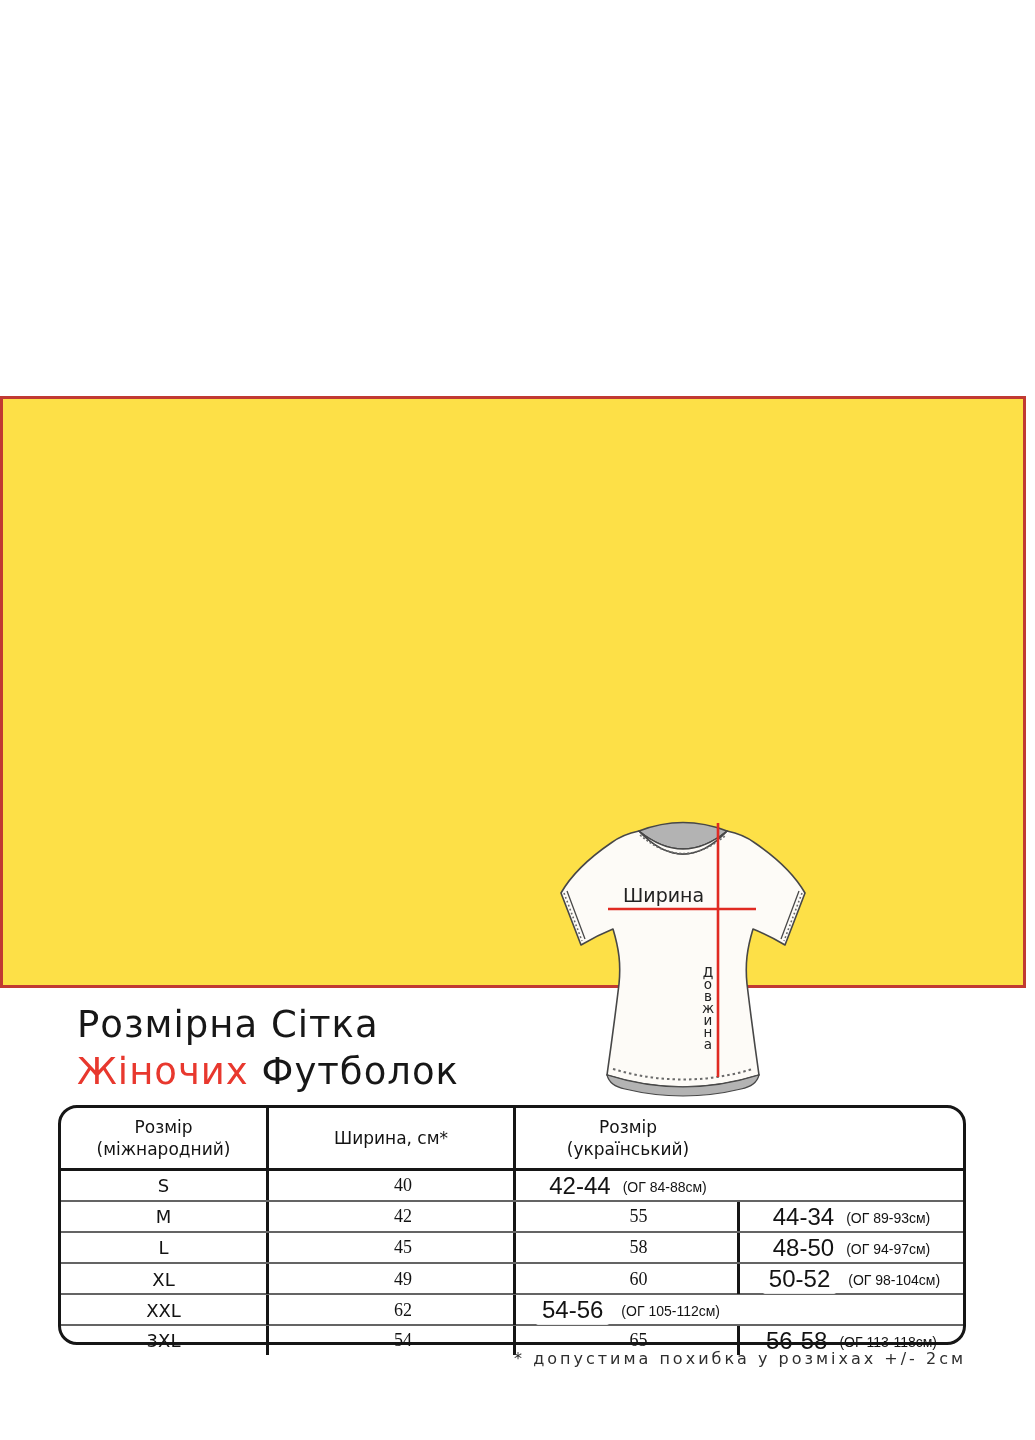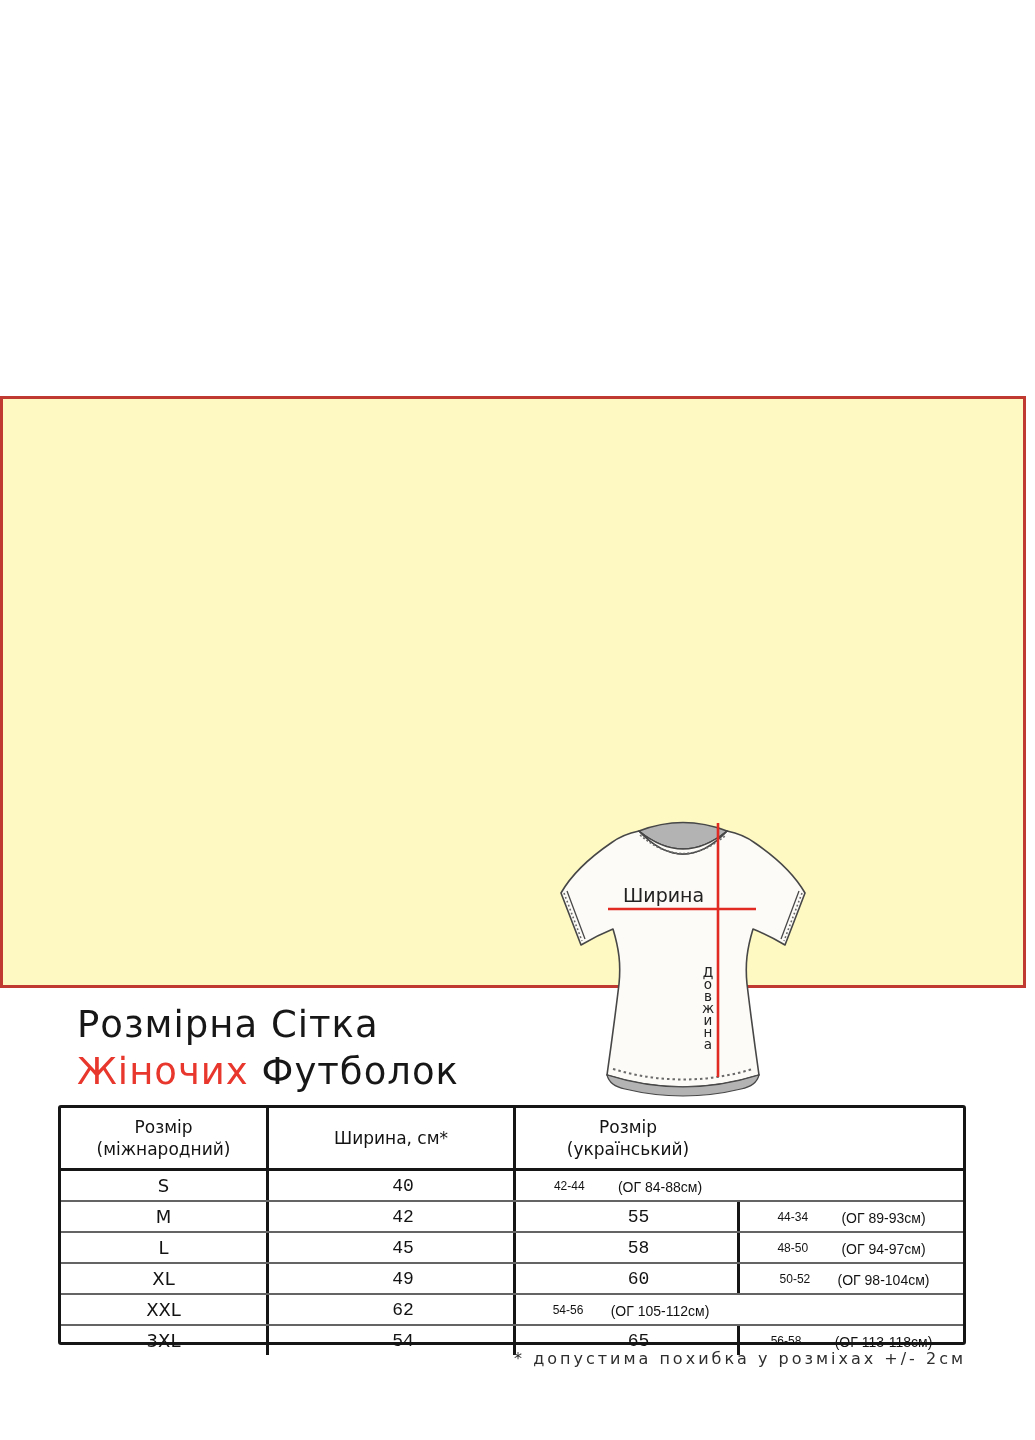--- a/index.html
+++ b/index.html
@@ -9,21 +9,21 @@
     font-family:"DejaVu Sans",sans-serif;
     position:relative;
     overflow:hidden;
   }
   .page{position:absolute;left:0;top:0;width:1035px;height:1440px;}
 
   
   .panel{
     position:absolute;left:0;top:396px;width:1026px;height:592px;
     box-sizing:border-box;
-    background:#fef9c3;
+    background:#fde047;
     border:3px solid #c13a32;
   }
 
   
   .checker{
     position:absolute;left:966px;top:742px;width:52px;height:214px;
     background:
       conic-gradient(rgba(255,255,255,.55) 90deg, transparent 90deg 180deg,
                      rgba(255,255,255,.55) 180deg 270deg, transparent 270deg);
     background-size:38px 38px;
@@ -39,21 +39,21 @@
   }
   .title .red{color:#e8382e;}
 
   
   .tshirt{position:absolute;left:548px;top:410px;width:280px;height:300px;}
 
   
   .size-table{
     position:absolute;left:55px;top:706px;width:908px;height:240px;
     box-sizing:border-box;
-    border:3px solid #161616;border-radius:3px;
+    border:3px solid #161616;border-radius:19px;
     color:#131313;
     background:transparent;
   }
   .thead,.trow{
     display:grid;
     grid-template-columns:208px 247px 224px 1fr;
   }
   .thead{height:60px;border-bottom:3px solid #161616;}
   .th{
     display:flex;flex-direction:column;align-items:center;justify-content:center;
@@ -62,23 +62,23 @@
   }
   .th:last-child{border-right:none;}
   .trow{height:29px;}
   .trow + .trow{border-top:2px solid #646464;}
   .td{
     display:flex;align-items:center;justify-content:center;
     font-size:18px;
     border-right:3px solid #161616;
   }
   .td:last-child{border-right:none;}
-  .col-width,.col-length{font-family:Liberation Mono, monospace;padding-left:24px;}
+  .col-width,.col-length{font-family:Liberation Serif, serif;padding-left:24px;}
   .col-ua{gap:12px;}
-  .ua-range{font-family:"Liberation Sans",sans-serif;font-size:12px;min-width:52px;text-align:left;}
+  .ua-range{font-family:"Liberation Sans",sans-serif;font-size:24px;min-width:52px;text-align:center;}
   .ua-og{font-family:"Liberation Sans",sans-serif;font-size:14px;transform:translateY(1px);}
   
   .tbody .trow:nth-child(4) .ua-range,
   .tbody .trow:nth-child(5) .ua-range{
     background:rgba(255,255,255,.85);border-radius:2px;padding:1px 6px;min-width:40px;
   }
 
   
   .footnote{
     position:absolute;left:55px;top:950px;width:908px;

